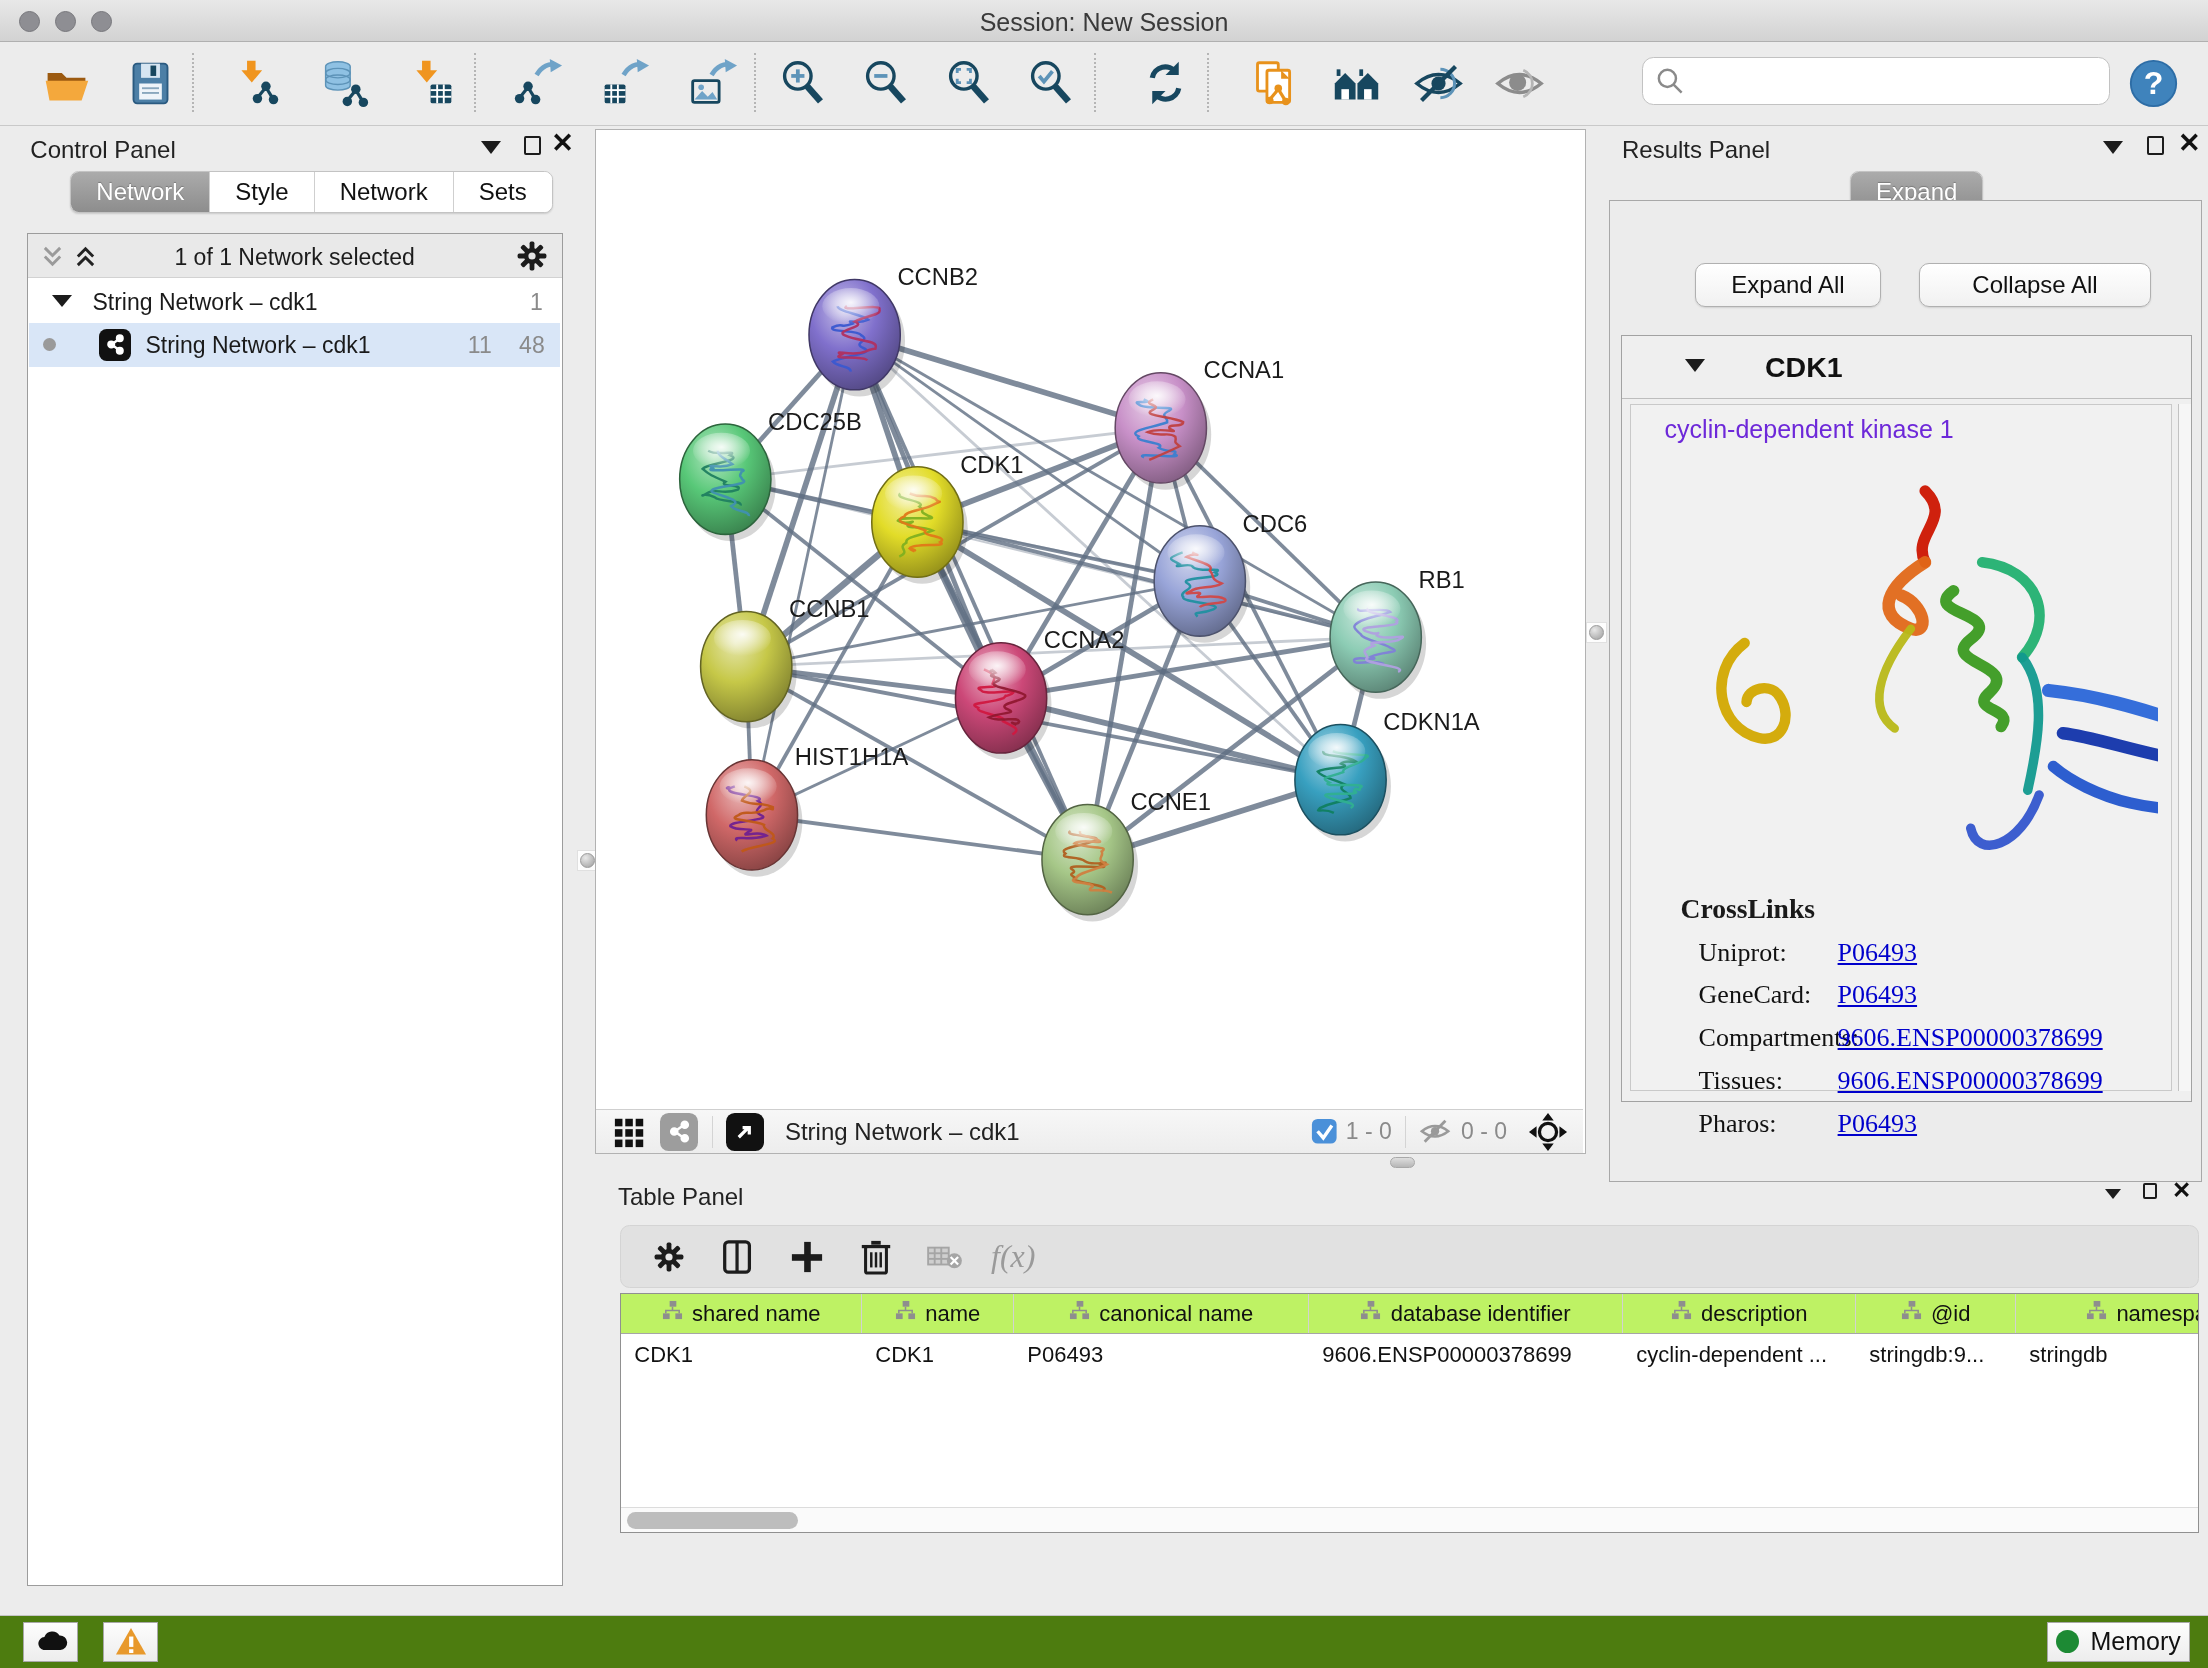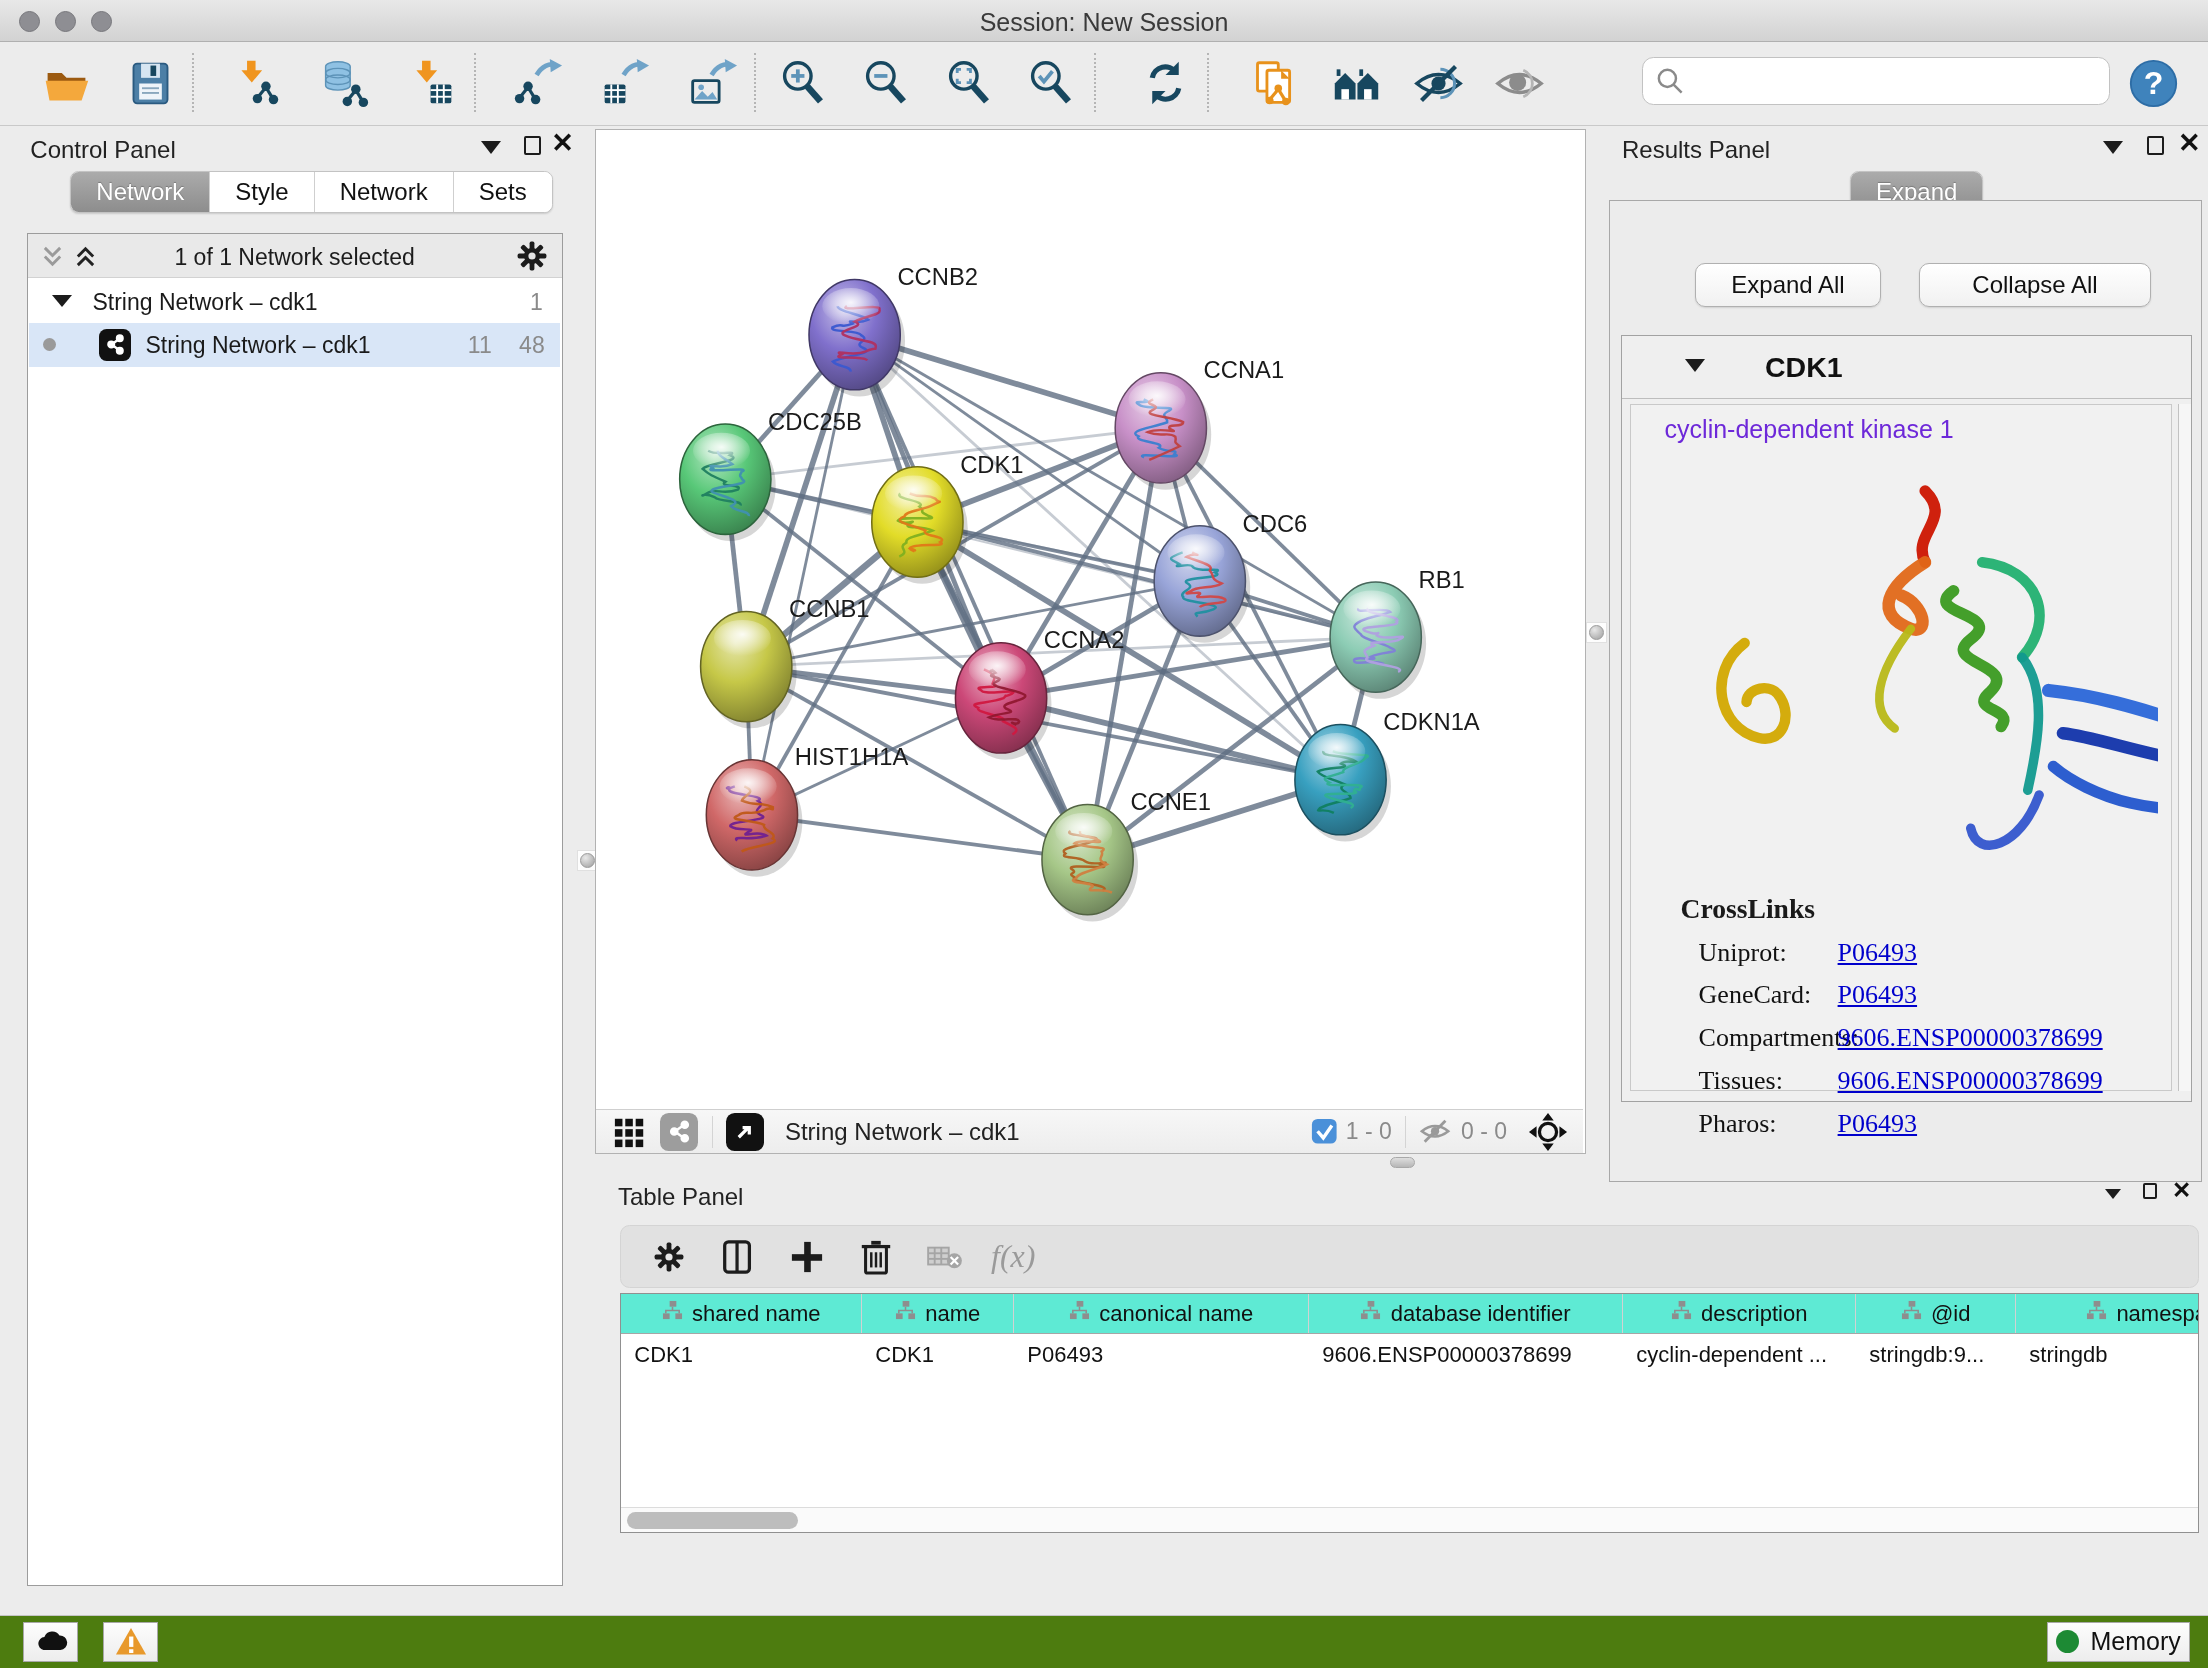--- a/index.html
+++ b/index.html
@@ -97,21 +97,21 @@
   .xl-value { position:absolute; left:207px; font-size:26px; color:#0000cc; text-decoration:underline; }
 
   
   #table-panel { position:absolute; left:595px; top:1179px; width:1613px; height:436px; }
   #tp-toolbar { position:absolute; left:25px; top:46px; width:1579px; height:63px;
     background:#e1e1e1; border:1px solid #d4d4d4; border-radius:9.5px; display:flex; align-items:center; }
   .tp-icon { margin-left:27px; display:flex; align-items:center; justify-content:center; width:42px; height:42px; }
   #fx-label { font-size:32px; font-style:italic; color:#9a9a9a; font-family:"Liberation Serif", serif; margin-left:25px; }
   #tp-table { position:absolute; left:25px; top:114px; width:1579px; height:240px;
     border:1.9px solid #909090; background:#fff; overflow:hidden; }
-  #tp-header { position:absolute; left:0; top:0; right:0; height:40px; background:#5eead4;
+  #tp-header { position:absolute; left:0; top:0; right:0; height:40px; background:#bef264;
     border-bottom:1.9px solid #a6a6a6; display:flex; }
   .th { display:flex; align-items:center; justify-content:center; gap:9.5px; font-size:22px;
     color:#111; border-right:1px solid #d2d2d2; height:100%; flex:none; }
   #tp-row { position:absolute; left:0; top:40px; right:0; height:42px; display:flex; }
   .td { font-size:22px; color:#111; padding:7.6px 3.8px 0 13.3px; flex:none; white-space:nowrap; overflow:hidden; }
   #tp-hscroll { position:absolute; left:0; bottom:0; right:0; height:25px; background:#fafafa; border-top:1px solid #dcdcdc; }
   #tp-hthumb { position:absolute; left:5.7px; top:3.8px; width:171px; height:17px; border-radius:8.6px; background:#bdbdbd; }
 
   
   #statusbar { position:absolute; left:0; top:1615px; width:2208px; height:53px;

